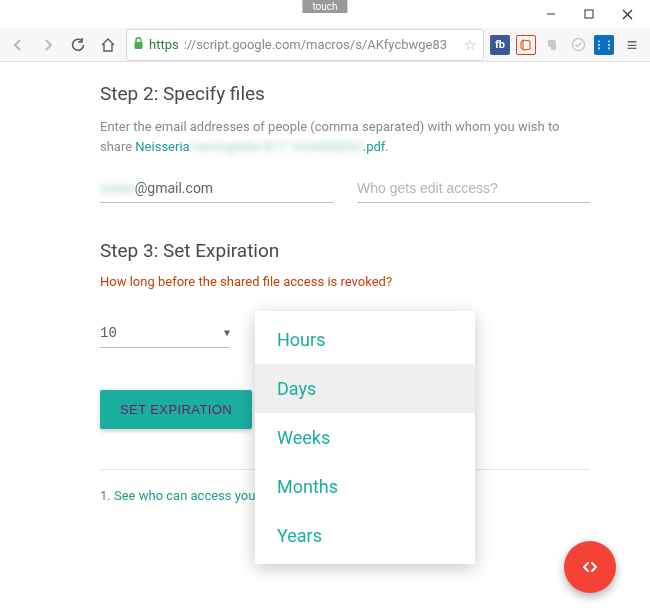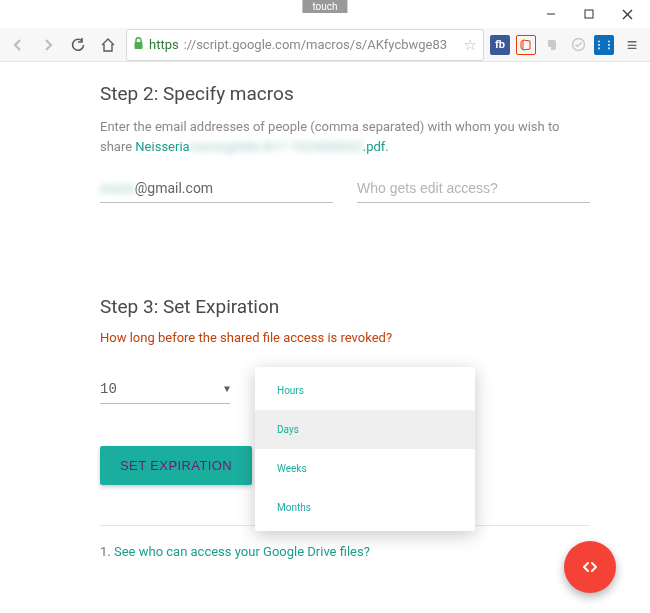--- a/index.html
+++ b/index.html
@@ -158,21 +158,21 @@
     margin-bottom:18px;
   }
   .desc a { color:#1a9e8d; text-decoration:none; }
   .blur {
     filter: blur(3px);
     color:#9cccc6;
   }
   .fields-row {
     display:flex;
     gap:24px;
-    margin-bottom: 92px;
+    margin-bottom: 36px;
   }
   .text-field {
     flex:1;
     border:none;
     border-bottom:1px solid #bdbdbd;
     font-size:14px;
     padding:6px 0;
     outline:none;
     background:transparent;
     color:#646464;
@@ -218,21 +218,21 @@
     top:-8px;
     width:220px;
     background:#fff;
     box-shadow:0 4px 18px rgba(0,0,0,.22);
     border-radius:2px;
     padding:4px 0;
     z-index:50;
   }
   .dropdown-item {
     padding:14px 22px;
-    font-size:10px;
+    font-size:18px;
     color:#1aae9f;
   }
   .dropdown-item.selected { background:#efefef; }
   hr.section-div {
     margin:40px 0 18px 0;
     border:none;
     border-top:1px solid #e5e5e5;
   }
   .useful-title {
     font-size:18px;
@@ -349,21 +349,21 @@
         <circle cx="7.5" cy="7.5" r="6" stroke="#c9c9c9" stroke-width="1.5" fill="none"></circle>
         <path d="M4.5 7.5 L6.5 9.5 L10.5 5.5" stroke="#c9c9c9" stroke-width="1.5" fill="none"></path>
       </svg>
   </div>
   <div class="ext-icon ext-idm">⋮⋮</div>
   <div class="hamburger">≡</div>
 </div>
 
 <div class="viewport">
   <div class="content">
-    <h2 class="step-title">Step 2: Specify macros</h2>
+    <h2 class="step-title">Step 2: Specify files</h2>
     <p class="desc">
       <span>Enter the email addresses of people (comma separated) with whom you wish to share </span>
       <a href="#"><span>Neisseria</span><span class="blur">meningitidis  B17 1024000002</span><span>.pdf</span></a><span>.</span>
     </p>
     <div class="fields-row">
       <div class="text-field">
         <span class="blur">xxxxx</span><span>@gmail.com</span>
       </div>
       <input class="text-field" placeholder="Who gets edit access?" style="">
     </div>
@@ -375,20 +375,21 @@
       <div class="number-select">
         <span>10</span>
         <span class="caret">▼</span>
       </div>
 
       <div class="dropdown-menu" id="dropdown-menu">
           <div class="dropdown-item">Hours</div>
           <div class="dropdown-item selected">Days</div>
           <div class="dropdown-item">Weeks</div>
           <div class="dropdown-item">Months</div>
+          <div class="dropdown-item">Years</div>
         </div>
     </div>
 
     <button class="set-btn">SET EXPIRATION</button>
 
     <hr class="section-div">
 
     <p class="useful-link">
       <span>1. </span>
       <a href="#">See who can access your Google Drive files?</a>

